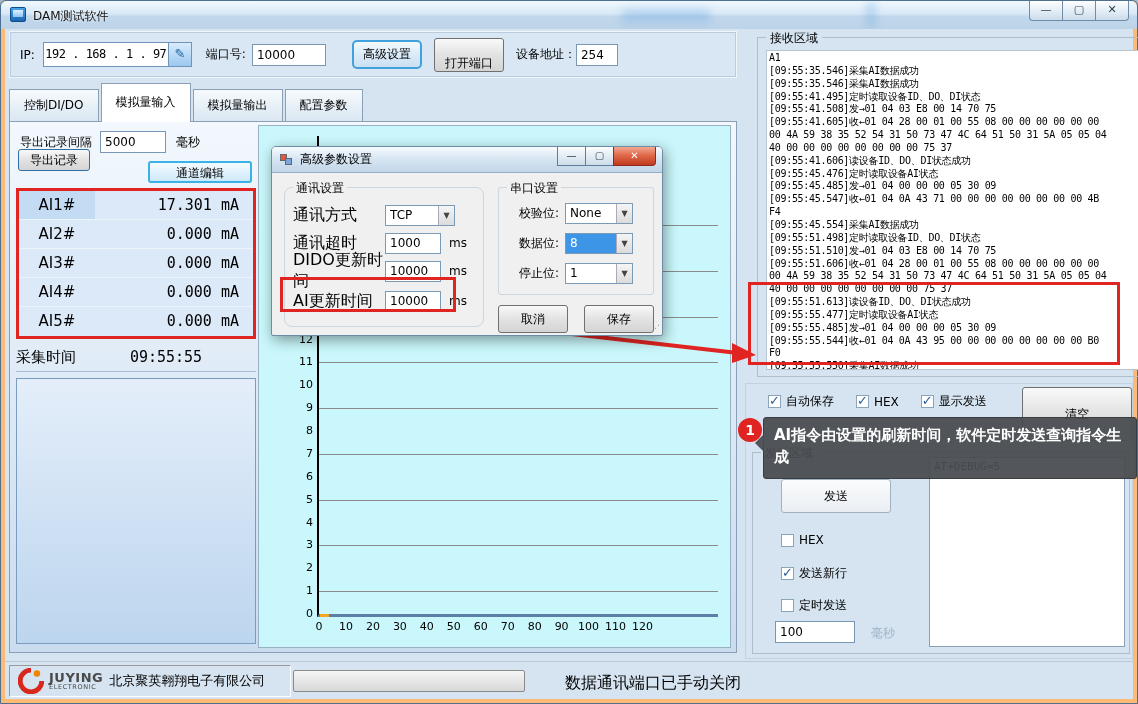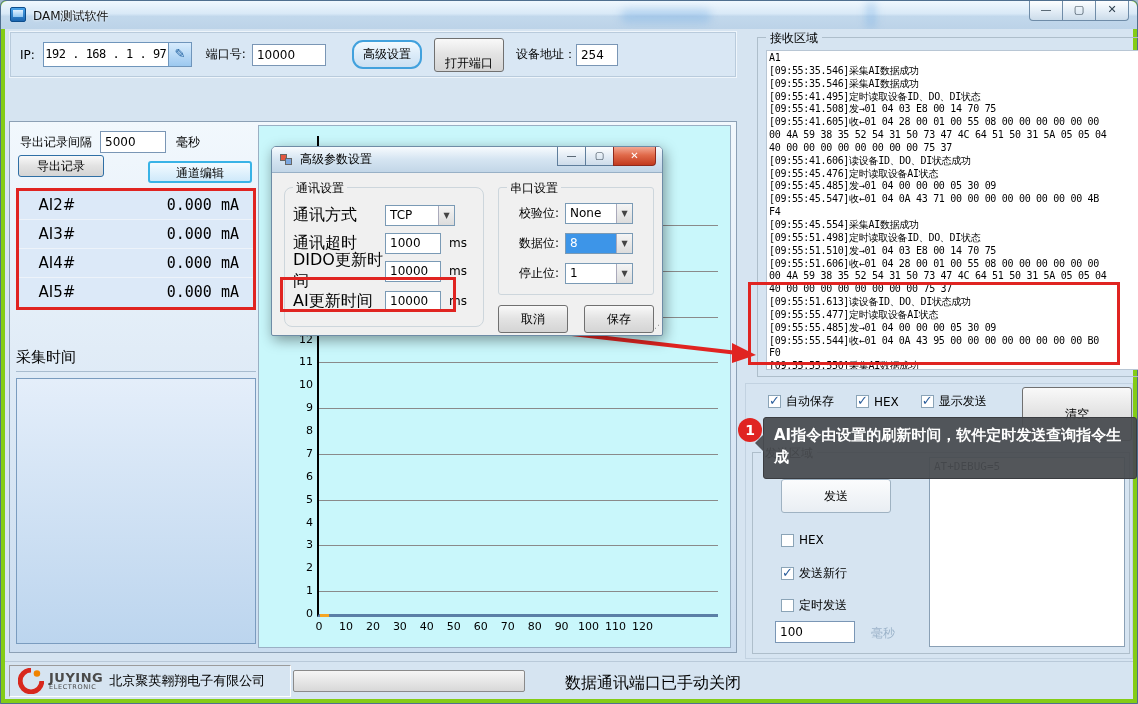--- a/index.html
+++ b/index.html
@@ -1,18 +1,18 @@
 <!DOCTYPE html>
 <html><head>
 <meta charset="utf-8">
 <style>
   * { margin:0; padding:0; box-sizing:border-box; }
   html,body { width:1138px; height:704px; overflow:hidden; background:#9fb8cc;
               font-family:"DejaVu Sans", sans-serif; font-size:12px; color:#000; }
-  .window { position:absolute; inset:0; background:#84cc16; border:1px solid #4f6f8f;
+  .window { position:absolute; inset:0; background:#fdba74; border:1px solid #4f6f8f;
             border-radius:6px 6px 0 0; }
   
   .titlebar { position:absolute; left:0; top:0; right:0; height:28px;
               background:linear-gradient(#f0f8fe 0%, #d9e9f7 45%, #c2d8ec 55%, #bcd3e8 100%);
               border-radius:6px 6px 0 0; overflow:hidden; }
   .glass-blob { position:absolute; background:rgba(110,170,225,.35); filter:blur(4px); border-radius:6px; }
   .titlebar .app-icon { position:absolute; left:9px; top:6px; width:16px; height:15px;
               background:linear-gradient(#4aa3e8,#1c66b0); border:1px solid #0d4d8c; border-radius:2px; }
   .titlebar .app-icon::after { content:""; position:absolute; left:2px; top:2px; right:2px; height:7px;
               background:linear-gradient(#dff0ff,#8fc6f2); }
@@ -34,33 +34,33 @@
   .ipbox { display:flex; margin-left:8px; border:1px solid #6f95bb; background:#fff; height:25px; }
   .ipbox .ip-text { width:124px; font-size:12px; line-height:23px; text-align:center;
                     font-family:"DejaVu Sans Mono", monospace; letter-spacing:-0.5px;}
   .ip-edit { width:23px; height:23px; background:linear-gradient(#d8ecfd,#9cc8ef);
              border-left:1px solid #6f95bb; text-align:center; line-height:21px; color:#1d5e9e; font-size:13px; }
   .txtinput { border:1px solid #7a96b5; background:#fff; height:22px; font-size:12px;
               padding:2px 4px; font-family:"DejaVu Sans", sans-serif; }
   .btn { border:1px solid #707070; border-radius:3px; background:linear-gradient(#f9f9f9,#e3e3e3 48%,#d4d4d4);
          font-size:12px; text-align:center; color:#000; }
   .btn-adv { height:29px; padding:0 9px; margin-left:26px; border:2px solid #41a1dd;
-             background:linear-gradient(#f3fafe,#dcecf9 48%, #cbe0f2); border-radius:11px; }
+             background:linear-gradient(#f3fafe,#dcecf9 48%, #cbe0f2); border-radius:5px; }
   .btn-open { height:29px; padding:16px 10px; margin-left:12px; }
   
   .tabstrip { position:absolute; left:4px; top:54px; width:728px; height:39px; display:flex; align-items:flex-end; }
   .tab { height:33px; padding:0 14px; line-height:31px; font-size:12px;
          border:1px solid #8ca0b5; border-bottom:none; background:linear-gradient(#f6fafd,#d9e6f2);
          margin-right:2px; }
   .tab.active { height:39px; line-height:37px; background:#fff; position:relative; z-index:3; }
   .tabpanel { position:absolute; left:4px; top:92px; width:728px; height:532px;
               border:1px solid #8ca0b5; background:linear-gradient(#f2f8fd,#cadcef); z-index:1; }
   
   .export-row { position:absolute; left:10px; top:9px; display:flex; align-items:center; }
-  .btn-export { position:absolute; left:8px; top:33px; width:86px; height:22px; line-height:20px;
+  .btn-export { position:absolute; left:8px; top:27px; width:72px; height:22px; line-height:20px;
                 border:1px solid #2f6fa5; }
   .btn-chedit { position:absolute; left:138px; top:39px; width:104px; height:22px; line-height:20px;
                 border:2px solid #39b3e6; background:linear-gradient(#f4fbff,#cfe9fa); border-radius:3px; }
   .ai-table { position:absolute; left:6px; top:66px; width:240px; border:3px solid #e02421; background:#dce9f8; }
   .ai-row { display:flex; height:29px; border-bottom:1px solid #edf3fa; }
   .ai-row:last-child { border-bottom:none; }
   .ai-ch { width:76px; font-size:15px; line-height:29px; text-align:center; background:#dce9f8; }
   .ai-row.selected .ai-ch { background:#c3dcf4; }
   .ai-val { flex:1; font-size:15px; line-height:29px; text-align:right; padding-right:14px;
             font-family:"DejaVu Sans Mono", monospace; }
@@ -203,51 +203,62 @@
         <span class="ip-edit">✎</span>
       </div>
       <span class="lbl" style="margin-left:14px">端口号:</span>
       <input class="txtinput" style="width: 74px; margin-left: 6px;" value="10000">
       <button class="btn btn-adv">高级设置</button>
       <button class="btn btn-open">打开端口</button>
       <span class="lbl" style="margin-left:12px">设备地址：</span>
       <input class="txtinput" style="width: 42px;" value="254">
     </div>
 
+    <div class="tabstrip">
+      <div class="tab">控制DI/DO</div>
+      <div class="tab active">模拟量输入</div>
+      <div class="tab">模拟量输出</div>
+      <div class="tab">配置参数</div>
+    </div>
 
     <div class="tabpanel">
       <div class="export-row">
         <span class="lbl">导出记录间隔</span>
         <input class="txtinput" style="width: 66px; margin-left: 8px;" value="5000">
         <span class="lbl" style="margin-left:10px">毫秒</span>
       </div>
       <button class="btn btn-export">导出记录</button>
       <button class="btn btn-chedit">通道编辑</button>
 
       <div class="ai-table">
+        <div class="ai-row selected">
+          <span class="ai-ch">AI1#</span>
+          <span class="ai-val">17.301 mA</span>
+        </div>
         <div class="ai-row">
           <span class="ai-ch">AI2#</span>
           <span class="ai-val">0.000 mA</span>
         </div>
         <div class="ai-row">
           <span class="ai-ch">AI3#</span>
           <span class="ai-val">0.000 mA</span>
         </div>
         <div class="ai-row">
           <span class="ai-ch">AI4#</span>
           <span class="ai-val">0.000 mA</span>
         </div>
         <div class="ai-row">
           <span class="ai-ch">AI5#</span>
           <span class="ai-val">0.000 mA</span>
         </div>
       </div>
 
       <div class="time-row">
         <span class="time-lbl">采集时间</span>
+        <span class="time-val">09:55:55</span>
       </div>
       <div class="empty-panel"></div>
 
       <div class="chart">
         <div class="chart-plot-area">
             <div class="grid-h" style="top: 455.129px;"></div>
             <div class="grid-h" style="top: 409.388px;"></div>
             <div class="grid-h" style="top: 363.646px;"></div>
             <div class="grid-h" style="top: 317.904px;"></div>
             <div class="grid-h" style="top: 272.163px;"></div>

